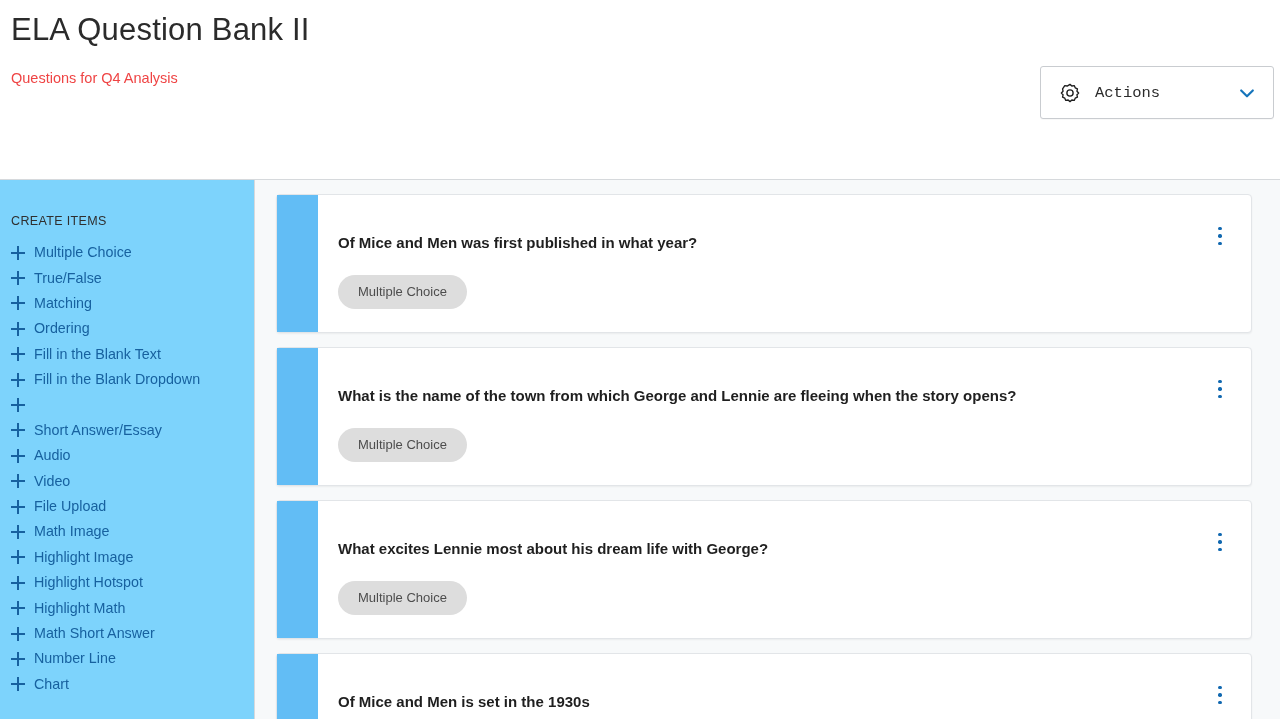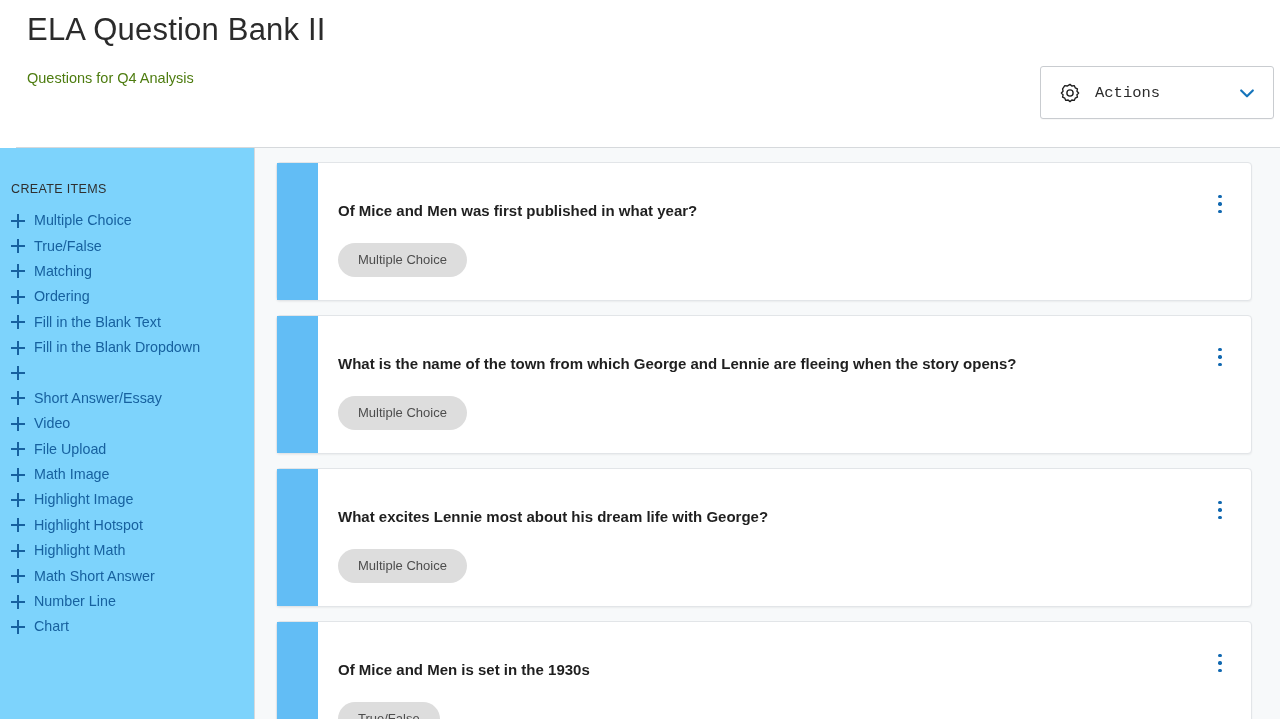--- a/index.html
+++ b/index.html
@@ -9,41 +9,40 @@
     width: 1280px; height: 719px;
     overflow: hidden;
     background: #ffffff;
     font-family: "Liberation Sans", sans-serif;
     -webkit-font-smoothing: antialiased;
   }
 
   
   .page-header {
     position: relative;
-    height: 148px;
+    height: 180px;
     background: #ffffff;
     border-bottom: 1px solid #d6d9dc;
-    margin-left: 16px;
   }
   .page-title {
     position: absolute;
     left: 11px; top: 11px;
     font-size: 31px;
     font-weight: 300;
     color: #2b2b2b;
     letter-spacing: 0.2px;
     line-height: 38px;
     white-space: nowrap;
   }
   .page-subtitle {
     position: absolute;
     left: 11px; top: 68px;
     font-size: 14.5px;
     font-weight: 400;
-    color: #4d7c0f;
+    color: #ef4444;
     line-height: 20px;
     white-space: nowrap;
   }
 
   .actions-button {
     position: absolute;
     right: 6px; top: 66px;
     width: 234px; height: 53px;
     background: #ffffff;
     border: 1px solid #c9ccd0;
@@ -232,20 +231,24 @@
         </li>
         <li class="create-item">
           <span class="plus-icon"></span>
         </li>
         <li class="create-item">
           <span class="plus-icon"></span>
           <span class="create-label">Short Answer/Essay</span>
         </li>
         <li class="create-item">
           <span class="plus-icon"></span>
+          <span class="create-label">Audio</span>
+        </li>
+        <li class="create-item">
+          <span class="plus-icon"></span>
           <span class="create-label">Video</span>
         </li>
         <li class="create-item">
           <span class="plus-icon"></span>
           <span class="create-label">File Upload</span>
         </li>
         <li class="create-item">
           <span class="plus-icon"></span>
           <span class="create-label">Math Image</span>
         </li>

